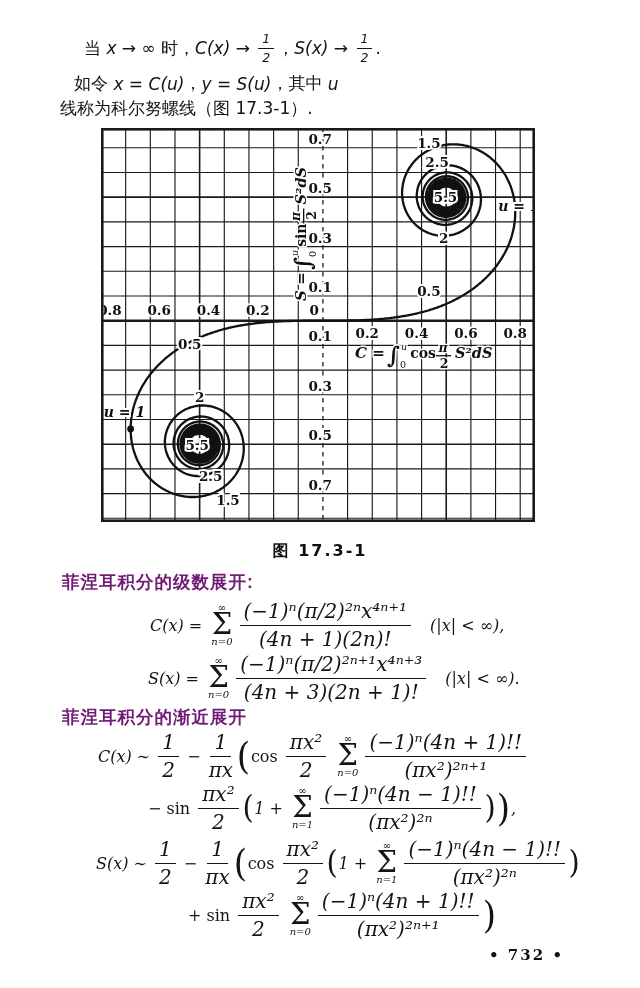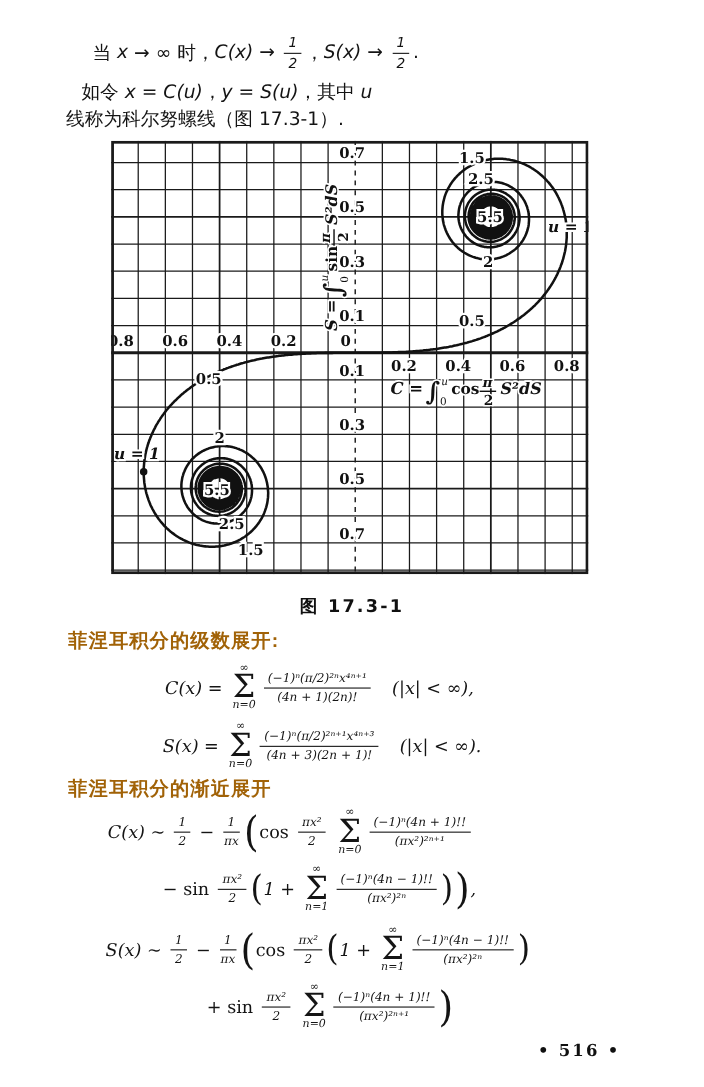--- a/index.html
+++ b/index.html
@@ -1,28 +1,28 @@
 <!DOCTYPE html>
 <html><head>
 <meta charset="utf-8">
 <style>
   html,body{margin:0;padding:0;}
   body{width:640px;height:988px;background:#ffffff;position:relative;overflow:hidden;
        color:#161616;font-family:"DejaVu Sans",sans-serif;}
   .para{position:absolute;display:flex;align-items:center;font-size:17px;
         font-family:"DejaVu Sans",sans-serif;color:#141414;white-space:pre;}
-  .cn-heading{position:absolute;font-size:17.5px;font-weight:700;color:#a16207;
+  .cn-heading{position:absolute;font-size:17.5px;font-weight:700;color:#701a75;
         font-family:Liberation Sans, sans-serif;letter-spacing:1px;}
   .formula{position:absolute;display:flex;align-items:center;
         font-family:"DejaVu Serif",serif;font-size:16px;color:#141414;white-space:pre;}
   .tok-it{font-style:italic;white-space:pre;}
   .tok-rm{font-style:normal;white-space:pre;}
   .tok-txt{font-style:normal;font-family:"DejaVu Sans",sans-serif;white-space:pre;}
   .frac{display:inline-flex;flex-direction:column;align-items:center;text-align:center;
-        font-style:italic;margin:0 3px;font-size:11px;line-height:1.25;}
+        font-style:italic;margin:0 3px;font-size:20px;line-height:1.25;}
   .para .frac{font-size:12.5px;}
   .fnum{border-bottom:1.4px solid #141414;padding:0 4px 1px;}
   .fden{padding-top:1px;}
   .sum{display:inline-flex;flex-direction:column;align-items:center;margin:0 4px;line-height:1;}
   .sum-up{font-size:10px;font-style:normal;margin-bottom:-2px;}
   .sum-sig{font-size:29px;font-style:normal;line-height:0.95;font-family:"DejaVu Serif",serif;}
   .sum-lo{font-size:10px;font-style:italic;margin-top:-2px;}
   .big{font-style:normal;line-height:0.85;align-self:center;font-family:"DejaVu Serif",serif;
        font-weight:400;transform:scaleX(0.9);}
   .caption{position:absolute;left:0;width:640px;text-align:center;font-size:16px;
@@ -155,15 +155,15 @@
   <div class="cn-heading" style="left:62px;top:705px;">菲涅耳积分的渐近展开</div>
 
   <div class="formula" style="left:98px;top:729px;height:54px;"><span class="tok-it">C(x) ∼ </span><span class="frac"><span class="fnum">1</span><span class="fden">2</span></span><span class="tok-it"> − </span><span class="frac"><span class="fnum">1</span><span class="fden">πx</span></span><span class="big" style="font-size: 38px;">(</span><span class="tok-rm">cos </span><span class="frac"><span class="fnum">πx²</span><span class="fden">2</span></span><span class="sp" style="display: inline-block; width: 4px;"></span><span class="sum"><span class="sum-up">∞</span><span class="sum-sig">Σ</span><span class="sum-lo">n=0</span></span><span class="frac"><span class="fnum">(−1)ⁿ(4n + 1)!!</span><span class="fden">(πx²)²ⁿ⁺¹</span></span></div>
 
   <div class="formula" style="left:148px;top:781px;height:54px;"><span class="tok-it">− </span><span class="tok-rm">sin </span><span class="frac"><span class="fnum">πx²</span><span class="fden">2</span></span><span class="big" style="font-size: 32px;">(</span><span class="tok-it">1 + </span><span class="sum"><span class="sum-up">∞</span><span class="sum-sig">Σ</span><span class="sum-lo">n=1</span></span><span class="frac"><span class="fnum">(−1)ⁿ(4n − 1)!!</span><span class="fden">(πx²)²ⁿ</span></span><span class="big" style="font-size: 32px;">)</span><span class="big" style="font-size: 38px;">)</span><span class="tok-it">,</span></div>
 
   <div class="formula" style="left:96px;top:836px;height:54px;"><span class="tok-it">S(x) ∼ </span><span class="frac"><span class="fnum">1</span><span class="fden">2</span></span><span class="tok-it"> − </span><span class="frac"><span class="fnum">1</span><span class="fden">πx</span></span><span class="big" style="font-size: 38px;">(</span><span class="tok-rm">cos </span><span class="frac"><span class="fnum">πx²</span><span class="fden">2</span></span><span class="big" style="font-size: 32px;">(</span><span class="tok-it">1 + </span><span class="sum"><span class="sum-up">∞</span><span class="sum-sig">Σ</span><span class="sum-lo">n=1</span></span><span class="frac"><span class="fnum">(−1)ⁿ(4n − 1)!!</span><span class="fden">(πx²)²ⁿ</span></span><span class="big" style="font-size: 32px;">)</span></div>
 
   <div class="formula" style="left:188px;top:888px;height:54px;"><span class="tok-it">+ </span><span class="tok-rm">sin </span><span class="frac"><span class="fnum">πx²</span><span class="fden">2</span></span><span class="sp" style="display: inline-block; width: 4px;"></span><span class="sum"><span class="sum-up">∞</span><span class="sum-sig">Σ</span><span class="sum-lo">n=0</span></span><span class="frac"><span class="fnum">(−1)ⁿ(4n + 1)!!</span><span class="fden">(πx²)²ⁿ⁺¹</span></span><span class="big" style="font-size: 38px;">)</span></div>
 
-  <div class="page-number" style="right:76px;top:946px;">• 516 •</div>
+  <div class="page-number" style="right:76px;top:946px;">• 732 •</div>
 
 </div>
 
 </body></html>

